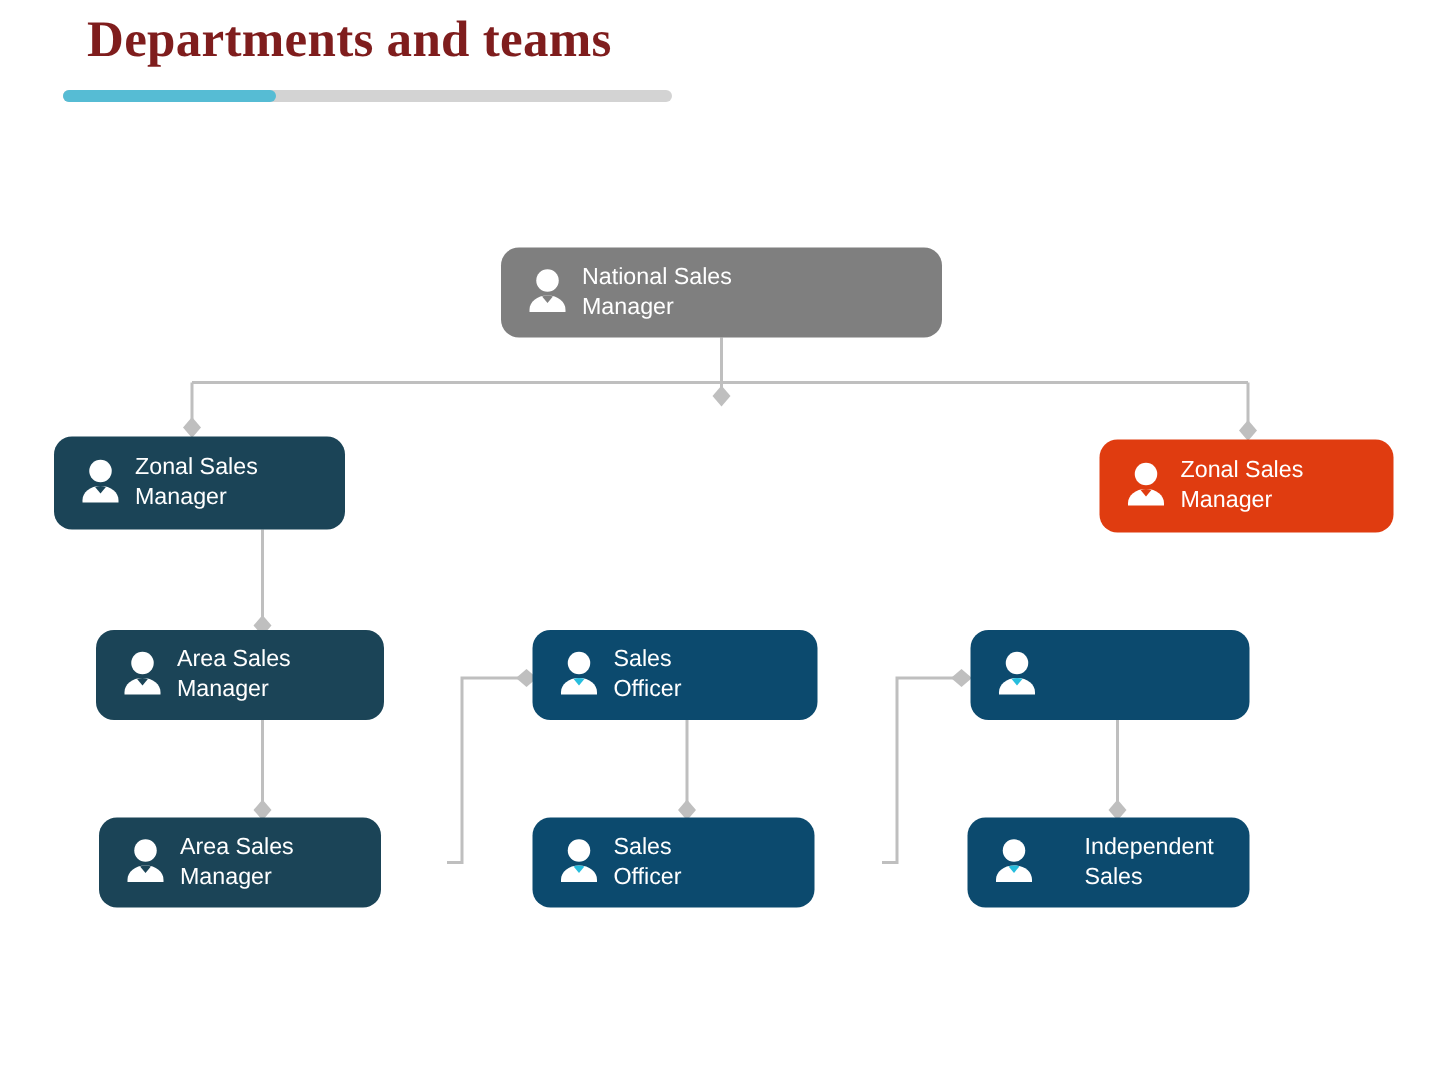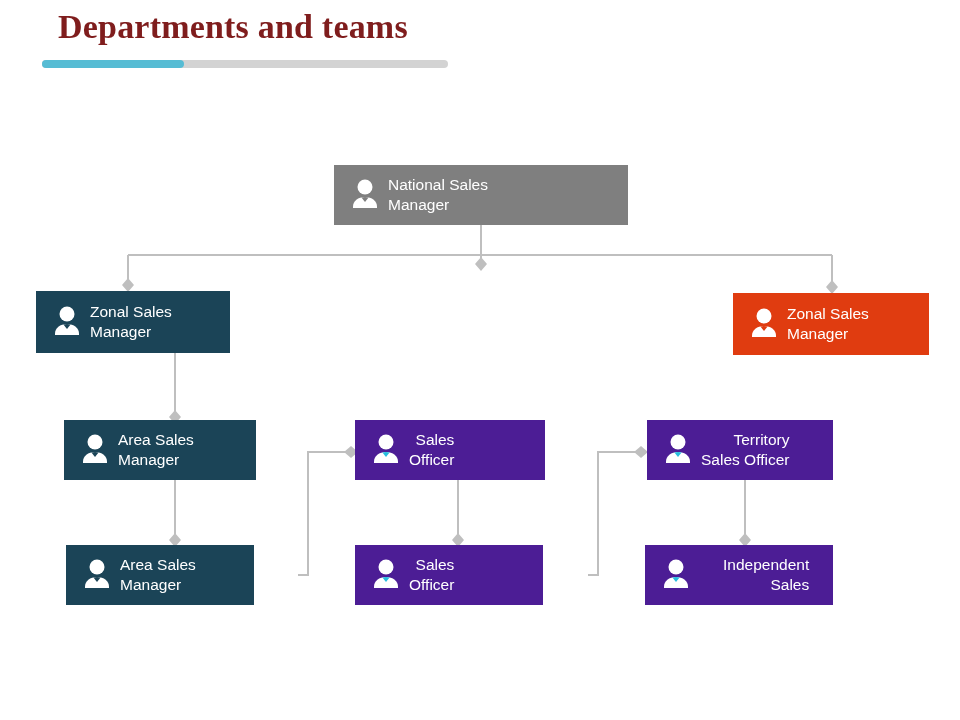--- a/index.html
+++ b/index.html
@@ -70,21 +70,21 @@
     position: absolute;
     left: 0;
     top: 0;
     width: 960px;
     height: 720px;
     pointer-events: none;
   }
 
   .node {
     position: absolute;
-    border-radius: 0;
+    border-radius: 12px;
     box-sizing: border-box;
     display: flex;
     align-items: center;
     color: #ffffff;
   }
   .node .avatar {
     flex: 0 0 auto;
     width: 34px;
     height: 40px;
     margin-left: 14px;
@@ -96,21 +96,21 @@
     font-size: 15.5px;
     line-height: 20px;
     white-space: pre-line;
     padding-right: 10px;
   }
 
   
   .c-grey   { background: #7f7f7f; }
   .c-navy   { background: #1b4457; }
   .c-red    { background: #e03c10; }
-  .c-cyan   { background: #4c1d95; text-align: right; }
+  .c-cyan   { background: #0c4a6e; }
 </style>
 </head>
 <body>
 
 <div class="slide">
 
   <div class="title">Departments and teams</div>
 
   <div class="rule-wrap">
     <div class="rule-base"></div>
@@ -219,22 +219,20 @@
     </div>
 
     <div class="node c-cyan" style="left:647px; top:420px; width:186px; height:60px;">
       <span class="avatar">
         <svg width="34" height="40" viewBox="0 0 34 40">
           <circle cx="17" cy="12" r="7.5" fill="#ffffff"></circle>
           <path d="M17 22c-7 0-12 4.2-12 9.5V33h24v-1.5C29 26.2 24 22 17 22z" fill="#ffffff"></path>
           <path d="M13.4 22.6 17 27l3.6-4.4c-1.1-.4-2.3-.6-3.6-.6s-2.5.2-3.6.6z" fill="#27bddd"></path>
         </svg>
       </span>
-      <span class="label">Territory
-Sales Officer</span>
     </div>
 
     <div class="node c-navy" style="left:66px; top:545px; width:188px; height:60px;">
       <span class="avatar">
         <svg width="34" height="40" viewBox="0 0 34 40">
           <circle cx="17" cy="12" r="7.5" fill="#ffffff"></circle>
           <path d="M17 22c-7 0-12 4.2-12 9.5V33h24v-1.5C29 26.2 24 22 17 22z" fill="#ffffff"></path>
           <path d="M13.4 22.6 17 27l3.6-4.4c-1.1-.4-2.3-.6-3.6-.6s-2.5.2-3.6.6z" fill="#1b4457"></path>
         </svg>
       </span>

